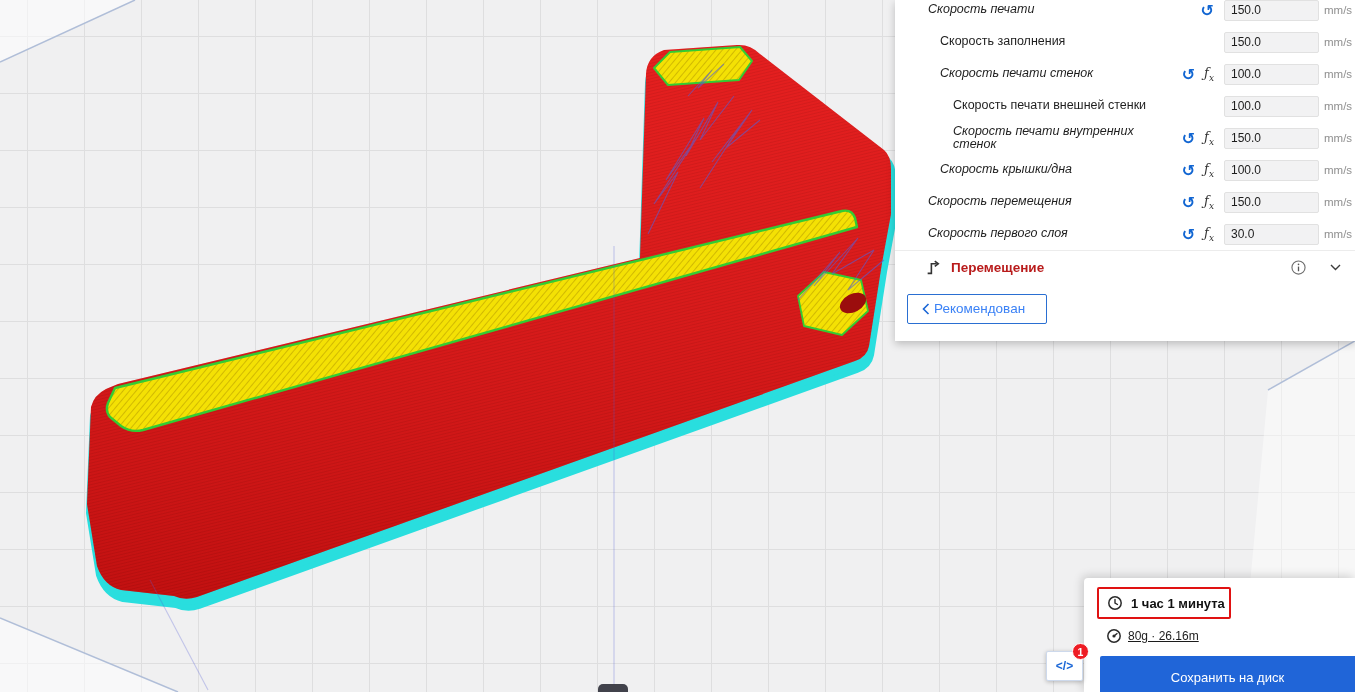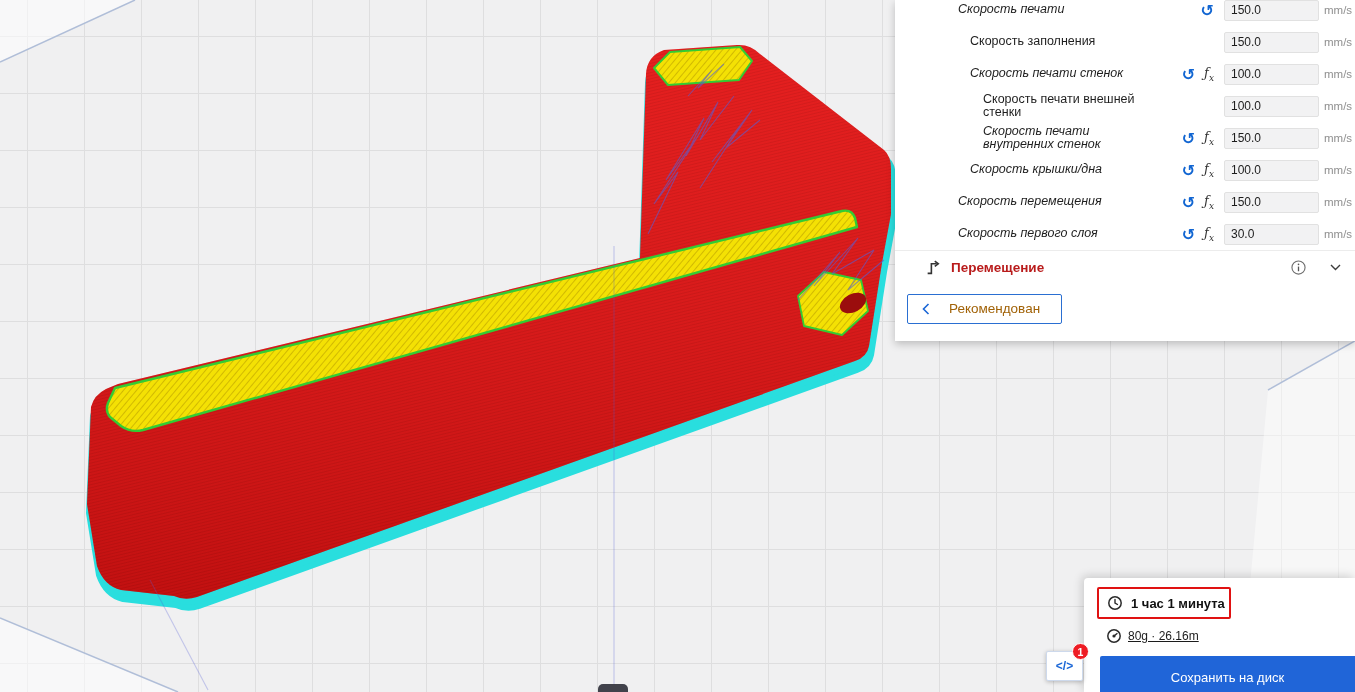--- a/index.html
+++ b/index.html
@@ -20,40 +20,40 @@
   .bottom-widget { position:absolute; left:598px; top:684px; width:30px; height:8px;
     background:#41424b; border-radius:5px 5px 0 0; z-index:4; }
 
   
   .settings-panel { position:absolute; left:895px; top:0; width:460px; height:341px;
     background:#fff; z-index:5; box-shadow:0 3px 8px rgba(0,0,0,.22); overflow:hidden; }
   .rows { margin-top:-6px; }
   .setting-row { display:flex; align-items:center; height:32px; padding-left:33px; }
   .setting-row.ind1 { padding-left:45px; }
   .setting-row.ind2 { padding-left:58px; }
-  .lbl { flex:1; font-size:12.5px; color:#1e1e1e; line-height:13.5px; padding-right:4px;margin-left:30px; }
+  .lbl { flex:1; font-size:12.5px; color:#1e1e1e; line-height:13.5px; padding-right:4px; }
   .italic .lbl { font-style:italic; }
   .icons { width:60px; flex:none; display:flex; justify-content:flex-end; align-items:center;
     gap:9px; padding-right:10px; }
   .reset { color:#1266d2; font-size:16px; line-height:15px; font-weight:bold; cursor:pointer; }
   .fx { font-family:"DejaVu Serif",serif; font-style:italic; font-size:13px; color:#333; cursor:pointer; }
   .fx sub { font-size:9px; }
   .valbox { width:95px; height:21px; flex:none; background:#f2f2f3; border:1px solid #e1e1e1;
     border-radius:2px; font-size:12px; color:#1c1c1c; padding:0 4px 0 6px; font-family:inherit; }
   .unit { width:36px; flex:none; font-size:11.5px; color:#8f8f8f; padding-left:5px; }
 
   .section-row { height:33px; display:flex; align-items:center; padding:0 14px 0 30px;
     border-top:1px solid #ececec; cursor:pointer; }
   .section-label { font-size:13.5px; font-weight:bold; color:#b91c1c; margin-left:9px; }
   .info-icon { margin-left:auto; cursor:pointer; display:flex; }
   .chev-down { margin-left:24px; cursor:pointer; display:flex; }
 
-  .rec-btn { margin:11px 0 0 12px; display:inline-flex; align-items:center; gap:19px;
+  .rec-btn { margin:11px 0 0 12px; display:inline-flex; align-items:center; gap:4px;
     padding:6px 21px 7px 14px; background:#fff; border:1px solid #2a6fd2; border-radius:2px;
-    color:#a16207; font-size:13.5px; font-family:inherit; cursor:pointer; }
+    color:#3b82f6; font-size:13.5px; font-family:inherit; cursor:pointer; }
 
   
   .summary { position:absolute; left:1084px; top:578px; width:271px; height:114px;
     background:#fff; border-radius:4px 0 0 0; box-shadow:-2px -2px 10px rgba(0,0,0,.16); z-index:6; }
   .timebox { position:absolute; left:13px; top:9px; height:32px; display:inline-flex;
     align-items:center; gap:8px; padding:0 4px 0 8px; border:2px solid #e01212; border-radius:2px; }
   .time-text { font-size:13px; font-weight:bold; color:#111; }
   .matrow { position:absolute; left:22px; top:50px; display:flex; align-items:center; gap:6px;
     font-size:12px; color:#1c1c1c;text-decoration:underline; }
   .savebtn { position:absolute; left:16px; right:0; top:78px; height:42px; background:#2065d8;

